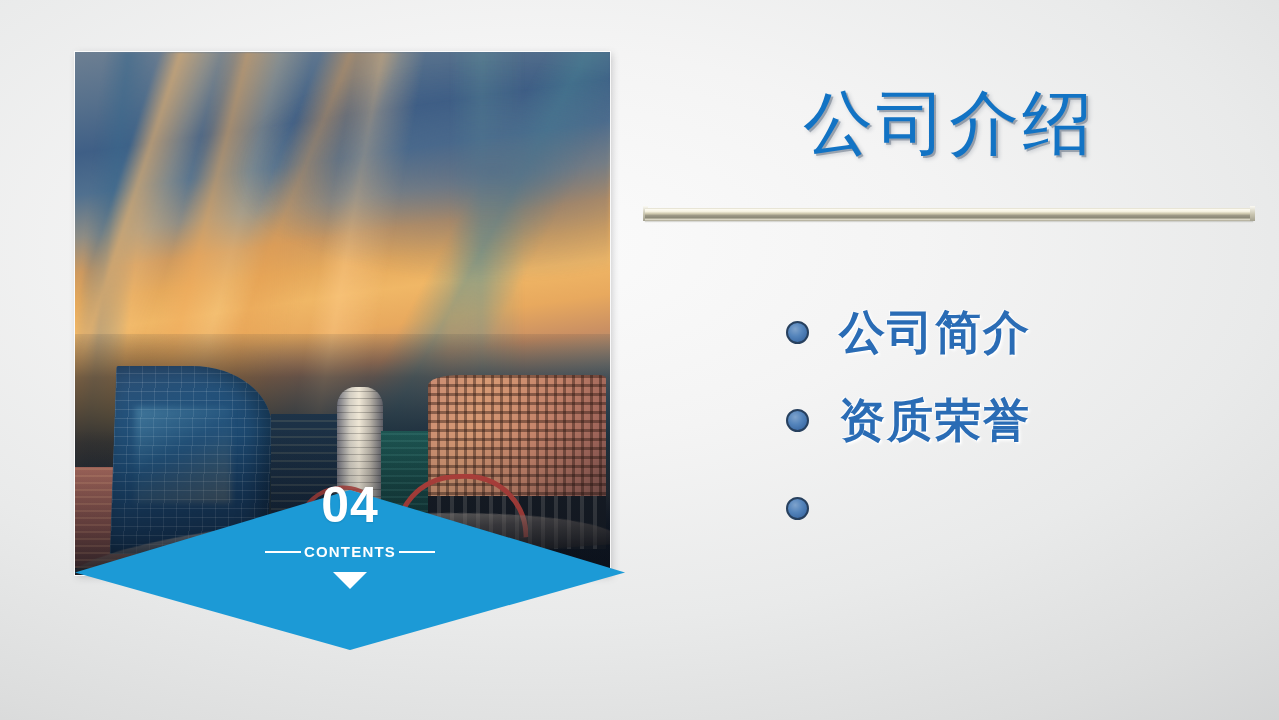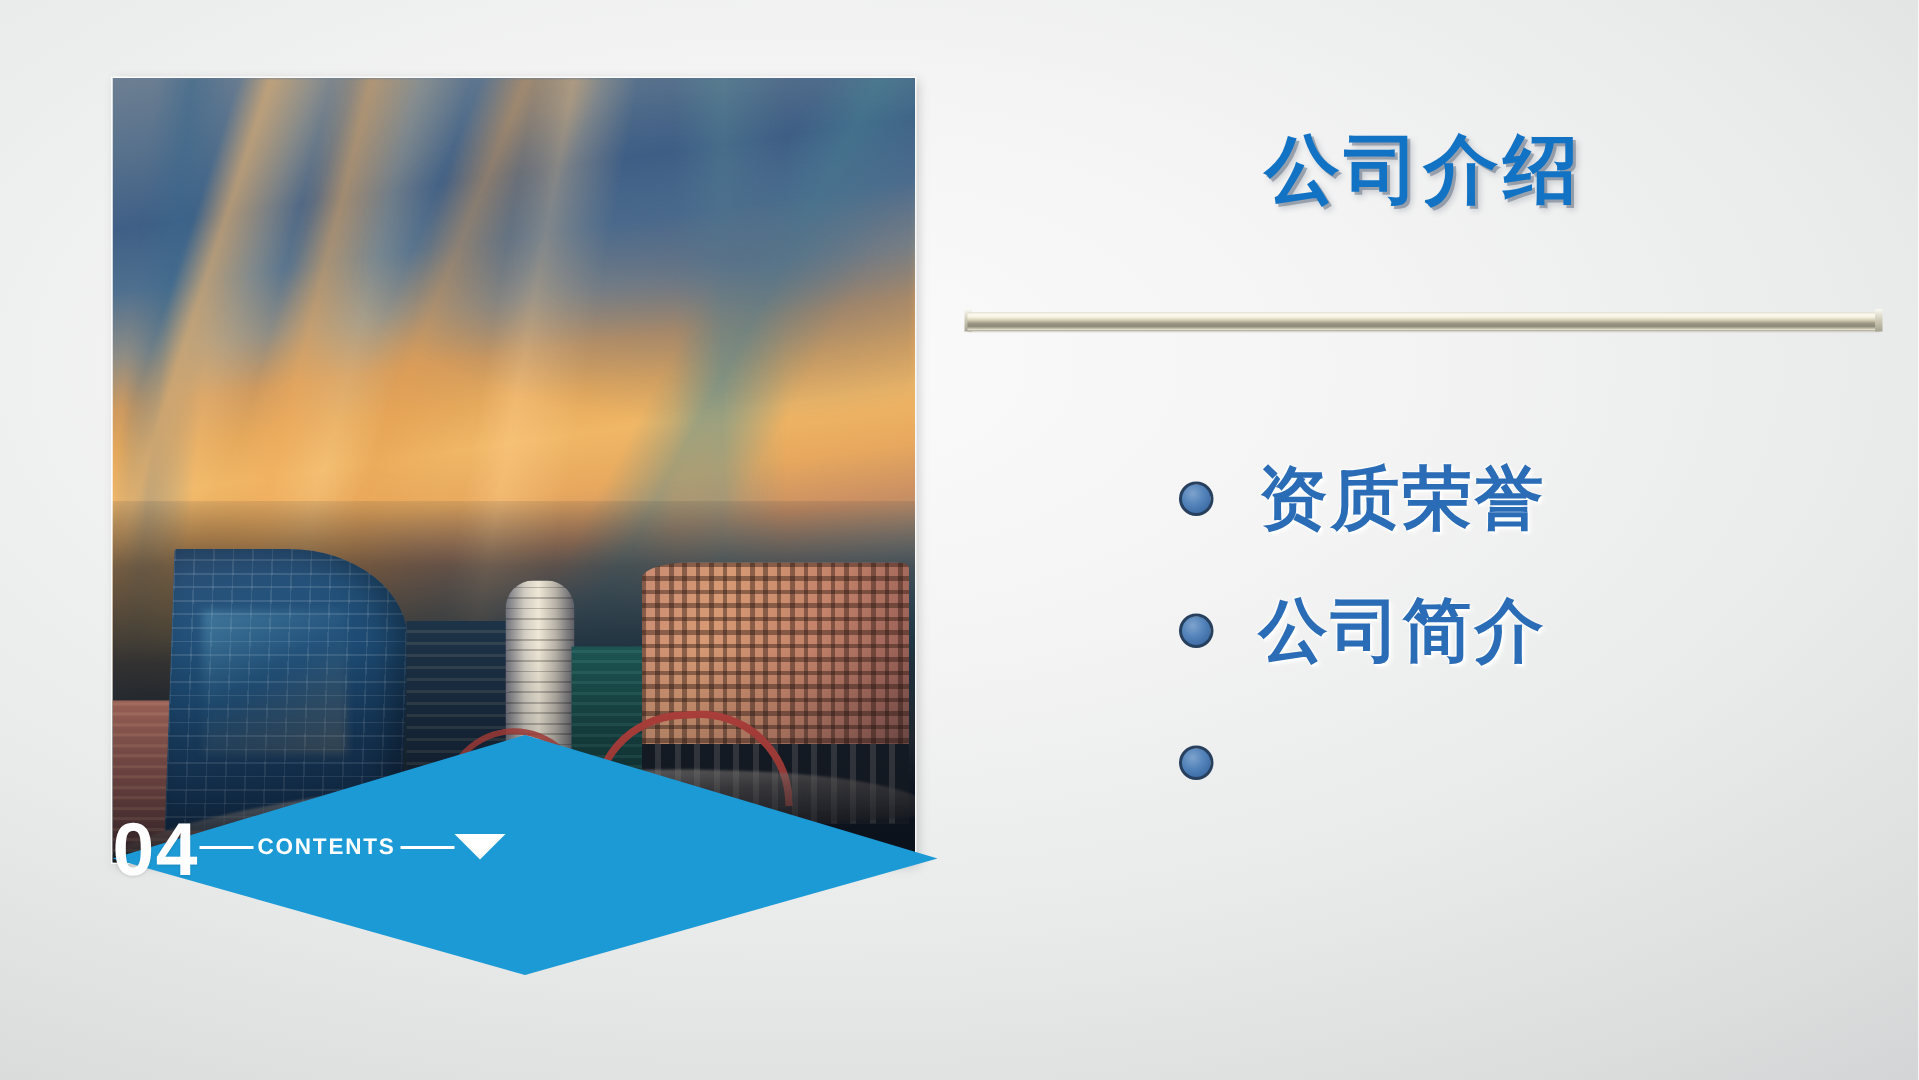--- a/index.html
+++ b/index.html
@@ -216,25 +216,25 @@
     top: 490px;
     width: 550px;
     height: 160px;
     background: #1c9ad6;
     clip-path: polygon(50% 0%, 100% 51.5%, 50% 100%, 0% 51.5%);
     box-shadow: 0 2px 6px rgba(60,60,65,.18);
   }
   #diamond-inner {
     position: absolute;
     left: 75px;
-    top: 478px;
+    top: 464px;
     width: 550px;
     height: 160px;
     display: flex;
-    flex-direction: row;
+    flex-direction: column;
     align-items: center;
     justify-content: flex-start;
     pointer-events: none;
   }
   #contents-number {
     color: #ffffff;
     font-size: 50px;
     font-weight: bold;
     line-height: 1;
     letter-spacing: 1px;
@@ -267,22 +267,22 @@
   }
 
   
   #title {
     position: absolute;
     left: 645px;
     top: 86px;
     width: 608px;
     text-align: center;
     color: #1273c4;
-    font-size: 50px;
-    font-weight: bold;
+    font-size: 70px;
+    font-weight: normal;
     letter-spacing: 3px;
     line-height: 1.08;
     text-shadow:
       2px 2px 0 rgba(40,60,85,.35),
       3px 3px 4px rgba(40,60,85,.22);
   }
   #divider {
     position: absolute;
     left: 645px;
     top: 208px;
@@ -395,26 +395,26 @@
   <div id="title">公司介绍</div>
 
   <div id="divider-cap-l"></div>
   <div id="divider"></div>
   <div id="divider-cap-r"></div>
 
   <div id="bullet-list">
 
     <div class="bullet-row">
       <span class="bullet-dot"></span>
-      <span class="bullet-text blue">资质荣誉</span>
+      <span class="bullet-text blue">公司简介</span>
     </div>
 
     <div class="bullet-row">
       <span class="bullet-dot"></span>
-      <span class="bullet-text blue">公司简介</span>
+      <span class="bullet-text blue">资质荣誉</span>
     </div>
 
     <div class="bullet-row">
       <span class="bullet-dot"></span>
     </div>
 
   </div>
 
 </div>
 

